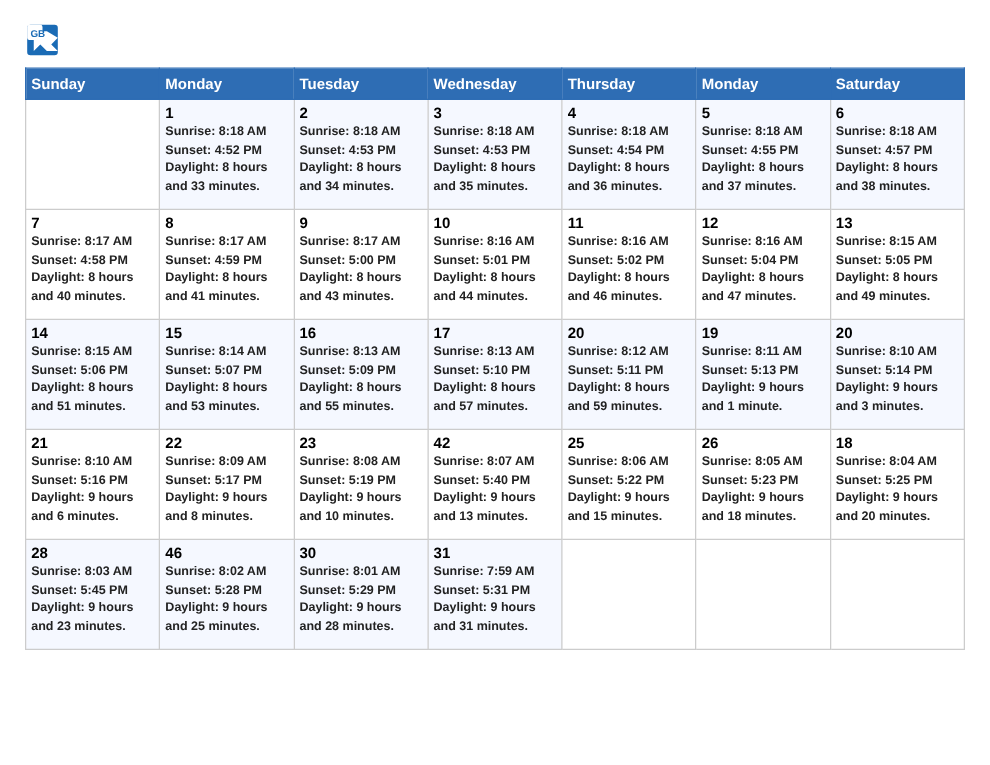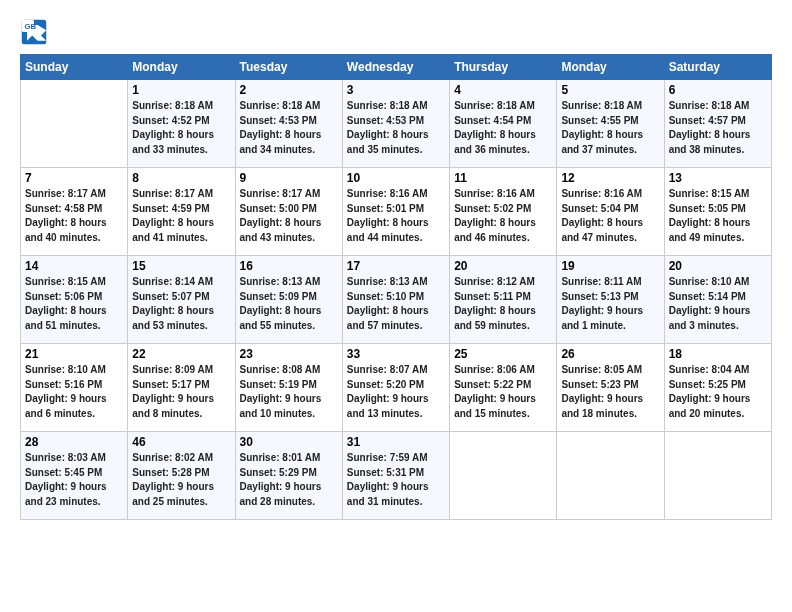--- a/index.html
+++ b/index.html
@@ -292,23 +292,23 @@
 and 8 minutes.</div>
           </td>
           <td>
             <span class="day-num">23</span>
             <div class="day-info" style="white-space: pre-line;">Sunrise: 8:08 AM
 Sunset: 5:19 PM
 Daylight: 9 hours
 and 10 minutes.</div>
           </td>
           <td>
-            <span class="day-num">33</span>
+            <span class="day-num">42</span>
             <div class="day-info" style="white-space: pre-line;">Sunrise: 8:07 AM
-Sunset: 5:20 PM
+Sunset: 5:40 PM
 Daylight: 9 hours
 and 13 minutes.</div>
           </td>
           <td>
             <span class="day-num">25</span>
             <div class="day-info" style="white-space: pre-line;">Sunrise: 8:06 AM
 Sunset: 5:22 PM
 Daylight: 9 hours
 and 15 minutes.</div>
           </td>

